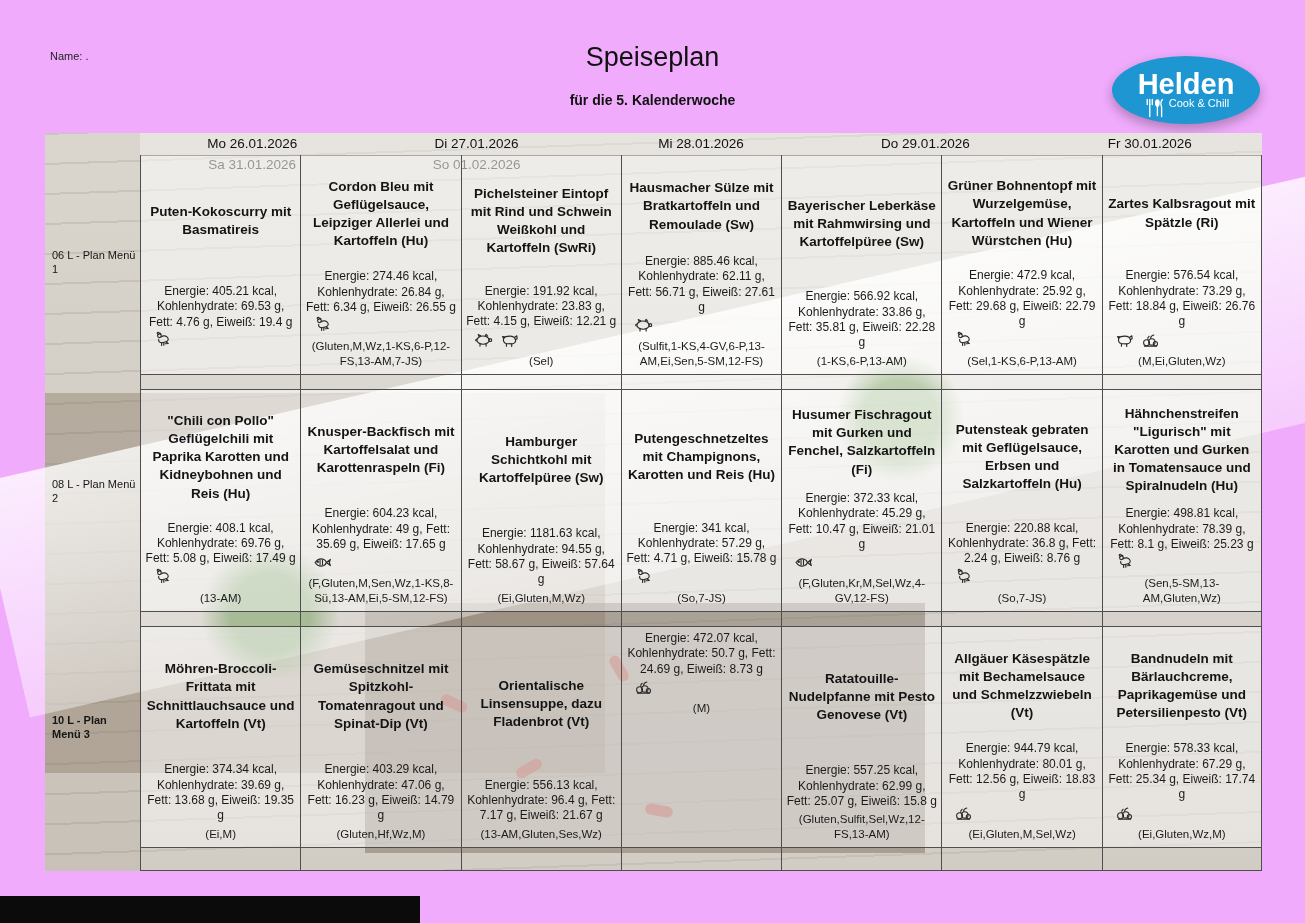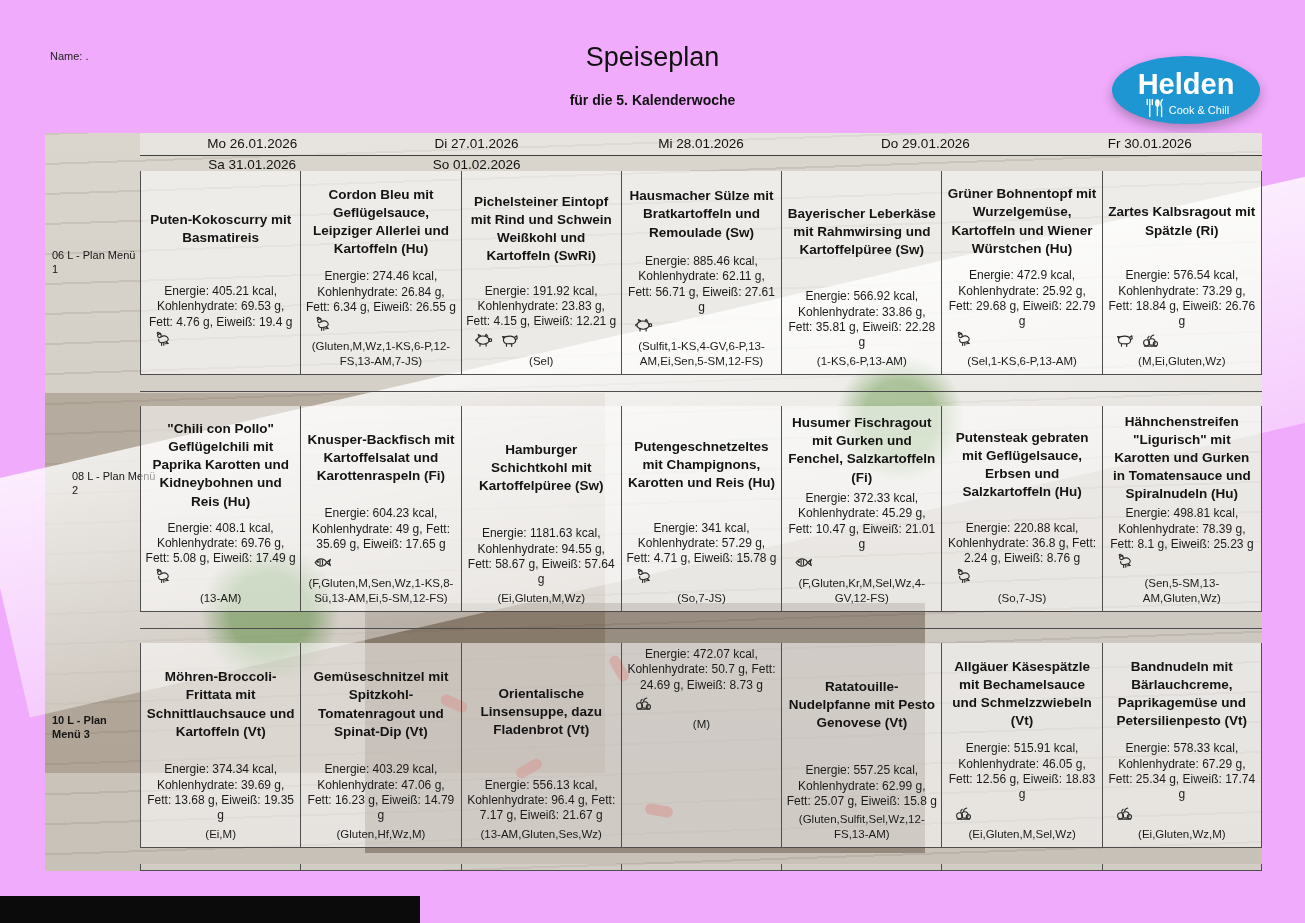--- a/index.html
+++ b/index.html
@@ -8,21 +8,21 @@
 
   
   .name-label{position:absolute;left:50px;top:50px;font-size:11px;color:#222;}
   .title{position:absolute;left:0;top:42px;width:100%;text-align:center;font-size:27px;font-weight:normal;color:#111;}
   .subtitle{position:absolute;left:0;top:92px;width:100%;text-align:center;font-size:14px;font-weight:bold;color:#111;}
 
   .logo{position:absolute;left:1112px;top:56px;width:148px;height:68px;background:#1d96d2;border-radius:50%;
         display:flex;flex-direction:column;align-items:center;justify-content:center;
         box-shadow:0 5px 12px rgba(0,0,0,0.28);}
   .logo-text{font-size:29px;font-weight:bold;color:#fff;line-height:1;margin-top:9px;}
-  .logo-bottom{display:flex;align-items:flex-end;gap:4px;margin-top:-2px;}
+  .logo-bottom{display:flex;align-items:flex-start;gap:4px;margin-top:-2px;}
   .logo-bottom svg{width:22px;height:22px;}
   .logo-tagline{font-size:11px;color:#fff;margin-bottom:3px;}
 
   
   .planner{position:absolute;left:45px;top:133px;width:1217px;height:738px;}
   .photo{position:absolute;inset:0;background:linear-gradient(180deg,#dad6ce 0%,#d2cdc5 45%,#c7c1b8 100%);}
   .photo::before{content:'';position:absolute;inset:0;
       background:repeating-linear-gradient(178deg, rgba(90,75,60,0.12) 0 2px, transparent 2px 30px);}
   .swath{position:absolute;left:-60px;top:190px;width:1400px;height:240px;
       background:linear-gradient(rgba(255,255,255,0.78),rgba(255,255,255,0.40));transform:rotate(-13deg);}
@@ -39,21 +39,21 @@
 
   .day-header-row{position:absolute;left:95px;top:0;width:1122px;height:22px;
       display:grid;grid-template-columns:repeat(5,1fr);
       background:rgba(255,255,255,0.35);border-bottom:1px solid #3f3f3f;}
   .day-header{font-size:13.5px;text-align:center;line-height:21px;color:#111;}
 
   .grid{position:absolute;left:95px;top:22px;width:1122px;
       display:grid;grid-template-columns:repeat(7,1fr);
       grid-template-rows:220px 15px 222px 15px 221px 23px;}
   .cell{border-left:1px solid #4e4e4e;border-bottom:1px solid #4e4e4e;
-      background:rgba(255,255,255,0.55);display:flex;flex-direction:column;padding:4px 3px;overflow:hidden;margin-top:16px;}
+      background:rgba(255,255,255,0.55);display:flex;flex-direction:column;padding:4px 3px;overflow:hidden;}
   .cell:nth-child(7n){border-right:1px solid #4e4e4e;}
   .gap{background:rgba(255,255,255,0.18);padding:0;}
   .dish-title{flex:1;display:flex;align-items:center;justify-content:center;text-align:center;
       font-weight:bold;font-size:13.5px;line-height:1.35;color:#141414;padding:0 2px;}
   .nutrition{text-align:center;font-size:12px;line-height:1.28;color:#1b1b1b;padding:0 1px;}
   .icon-row{padding-left:8px;display:flex;gap:5px;align-items:center;min-height:0;}
   .icon-row:empty{display:none;}
   .icon-row .icon{display:inline-block;width:21px;height:21px;}
   .icon-row .icon svg{width:21px;height:21px;display:block;}
   .allergens{text-align:center;font-size:11.5px;color:#1b1b1b;min-height:14px;padding:3px 0 2px;line-height:1.25;}
@@ -92,21 +92,21 @@
       <div class="swath"></div>
       <div class="green1"></div>
       <div class="green2"></div>
       <div class="chili" style="left:395px;top:565px;transform:rotate(25deg);"></div>
       <div class="chili" style="left:470px;top:630px;transform:rotate(-30deg);"></div>
       <div class="chili" style="left:560px;top:530px;transform:rotate(60deg);"></div>
       <div class="chili" style="left:600px;top:672px;transform:rotate(10deg);"></div>
     </div>
     <div class="gutter" id="gutter">
         <div class="row-label" style="top: 115px;">06 L - Plan Menü 1</div>
-        <div class="row-label" style="top: 336px; margin-left: 20px;">08 L - Plan Menü 2</div>
+        <div class="row-label" style="top: 344px;">08 L - Plan Menü 2</div>
         <div class="row-label" style="top: 580px; font-weight: bold;">10 L - Plan Menü 3</div>
       </div>
     <div class="day-header-row" id="day-headers">
         <div class="day-header">Mo 26.01.2026</div>
         <div class="day-header">Di 27.01.2026</div>
         <div class="day-header">Mi 28.01.2026</div>
         <div class="day-header">Do 29.01.2026</div>
         <div class="day-header">Fr 30.01.2026</div>
         <div class="day-header">Sa 31.01.2026</div>
         <div class="day-header">So 01.02.2026</div>
@@ -402,21 +402,21 @@
           </div>
           <div class="allergens">(M)</div>
         </div>
         <div class="cell">
           <div class="dish-title">Ratatouille-Nudelpfanne mit Pesto Genovese (Vt)</div>
           <div class="nutrition">Energie: 557.25 kcal, Kohlenhydrate: 62.99 g, Fett: 25.07 g, Eiweiß: 15.8 g</div>
           <div class="allergens">(Gluten,Sulfit,Sel,Wz,12-FS,13-AM)</div>
         </div>
         <div class="cell">
           <div class="dish-title">Allgäuer Käsespätzle mit Bechamelsauce und Schmelzzwiebeln (Vt)</div>
-          <div class="nutrition">Energie: 515.91 kcal, Kohlenhydrate: 46.05 g, Fett: 12.56 g, Eiweiß: 18.83 g</div>
+          <div class="nutrition">Energie: 944.79 kcal, Kohlenhydrate: 80.01 g, Fett: 12.56 g, Eiweiß: 18.83 g</div>
           <div class="icon-row">
             <span class="icon">
               <svg viewBox="0 0 24 24">
                 <g fill="none" stroke="#2a2a2a" stroke-width="1.2" stroke-linecap="round" stroke-linejoin="round">
                   <circle cx="7.5" cy="14.5" r="3.4"></circle>
                   <circle cx="13.5" cy="13.6" r="3.7"></circle>
                   <circle cx="17.6" cy="15.6" r="2.4"></circle>
                   <path d="M12 9.6c.3-2 1.8-3.5 3.8-3.8M9 11c-.5-1.5.2-3 1.5-3.8"></path>
                   <path d="M5 18.6h14"></path>
                 </g>

